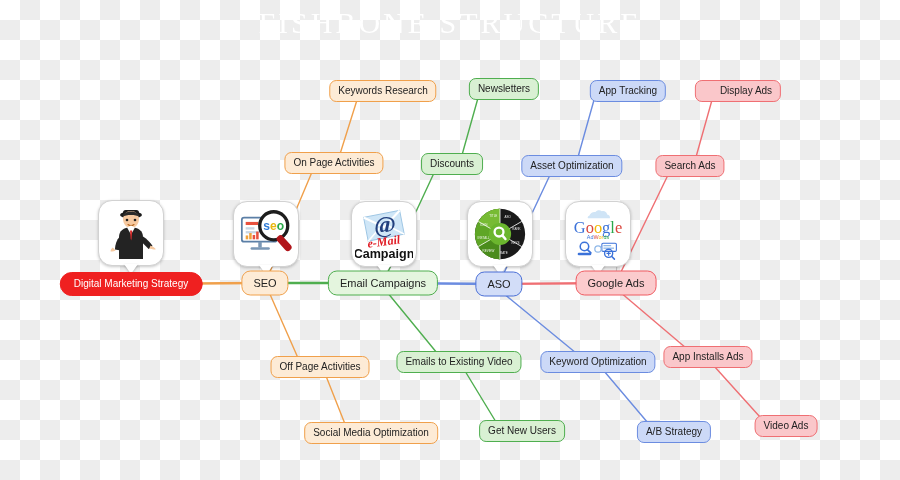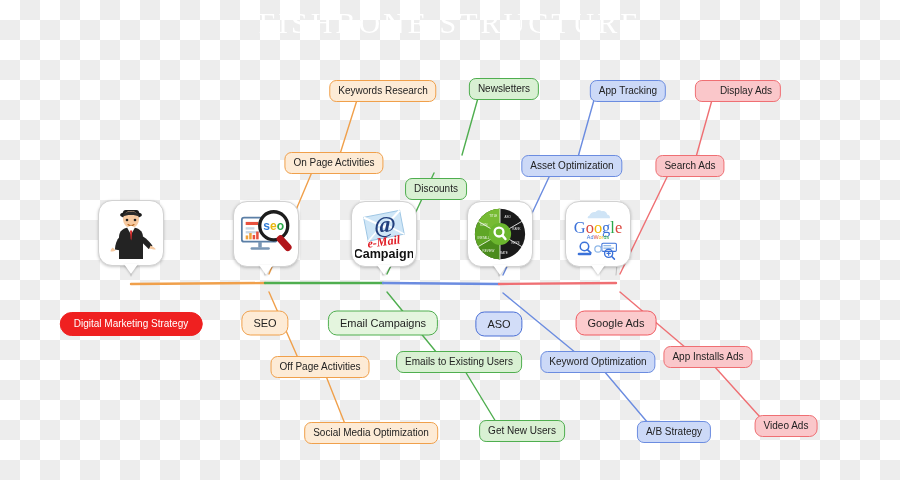--- a/index.html
+++ b/index.html
@@ -42,21 +42,21 @@
   }
   .chip.orange{border-color:#f0a04b;background:#fdebd6;color:#222;}
   .chip.green {border-color:#4fae4f;background:#d9f0d3;color:#222;}
   .chip.blue  {border-color:#6b8ce0;background:#ccd9f7;color:#222;}
   .chip.red   {border-color:#ef6f73;background:#fac7ca;color:#222;}
 
   
   .node{
     position:absolute;transform:translate(-50%,-50%);
     white-space:nowrap;font-size:11px;line-height:1;
-    padding:6px 11px;border-radius:9px;box-sizing:border-box;margin-top:40px;
+    padding:6px 11px;border-radius:9px;box-sizing:border-box;
   }
   .node.start{
     background:#ef2020;border:1.5px solid #ef2020;color:#ffffff;
     border-radius:12px;padding:6px 13px;font-size:10px;
   }
   .node.orange{border:1.5px solid #f0a04b;background:#fdebd6;color:#222;}
   .node.green {border:1.5px solid #4fae4f;background:#e4f5de;color:#222;}
   .node.blue  {border:1.5px solid #4a6fd6;background:#d2ddf8;color:#222;}
   .node.red   {border:1.5px solid #ef5a60;background:#fbcbcd;color:#222;}
 
@@ -240,23 +240,23 @@
       <div class="node orange" style="left: 265px; top: 283px;">SEO</div>
       <div class="node green" style="left: 383px; top: 283px;">Email Campaigns</div>
       <div class="node blue" style="left: 499px; top: 284px;">ASO</div>
       <div class="node red" style="left: 616px; top: 283px;">Google Ads</div>
     </div>
   <div id="chip-layer">
       <div class="chip orange" style="left: 334px; top: 163px;">On Page Activities</div>
       <div class="chip orange" style="left: 383px; top: 91px;">Keywords Research</div>
       <div class="chip orange" style="left: 320px; top: 367px;">Off Page Activities</div>
       <div class="chip orange" style="left: 371px; top: 433px;">Social Media Optimization</div>
-      <div class="chip green" style="left: 436px; top: 164px; margin-top: 25px;">Discounts</div>
+      <div class="chip green" style="left: 452px; top: 164px;">Discounts</div>
       <div class="chip green" style="left: 504px; top: 89px;">Newsletters</div>
-      <div class="chip green" style="left: 459px; top: 362px;">Emails to Existing Users</div>
+      <div class="chip green" style="left: 459px; top: 362px;">Emails to Existing Video</div>
       <div class="chip green" style="left: 522px; top: 431px;">Get New Users</div>
       <div class="chip blue" style="left: 572px; top: 166px;">Asset Optimization</div>
       <div class="chip blue" style="left: 620px; top: 91px; margin-left: 8px;">App Tracking</div>
       <div class="chip blue" style="left: 598px; top: 362px;">Keyword Optimization</div>
       <div class="chip blue" style="left: 674px; top: 432px;">A/B Strategy</div>
       <div class="chip red" style="left: 690px; top: 166px;">Search Ads</div>
       <div class="chip red" style="left: 738px; top: 91px; padding-left: 24px;">Display Ads</div>
       <div class="chip red" style="left: 708px; top: 357px;">App Installs Ads</div>
       <div class="chip red" style="left: 786px; top: 426px; border-radius: 8px;">Video Ads</div>
     </div>

